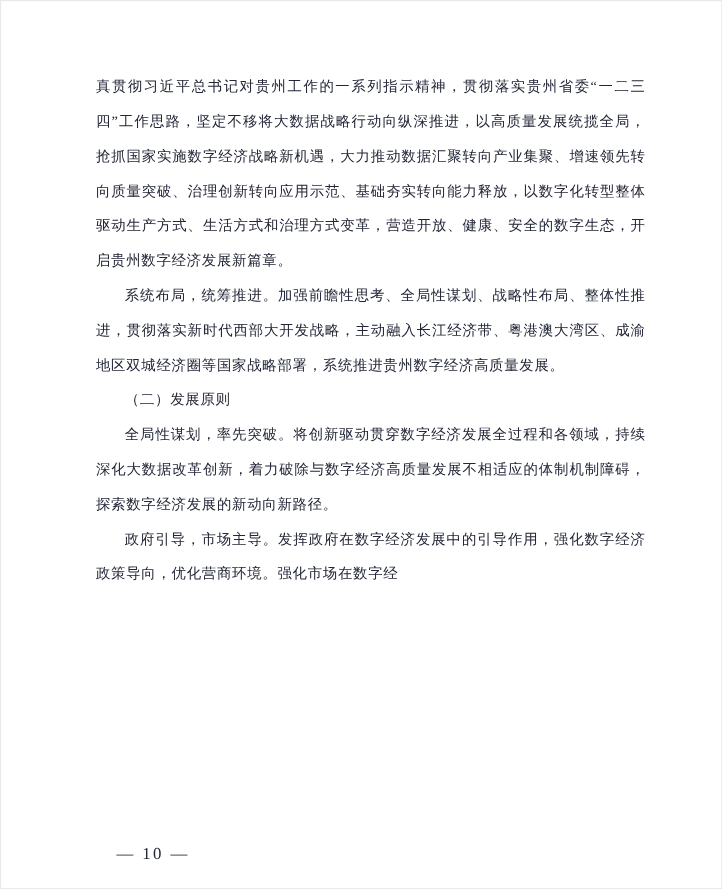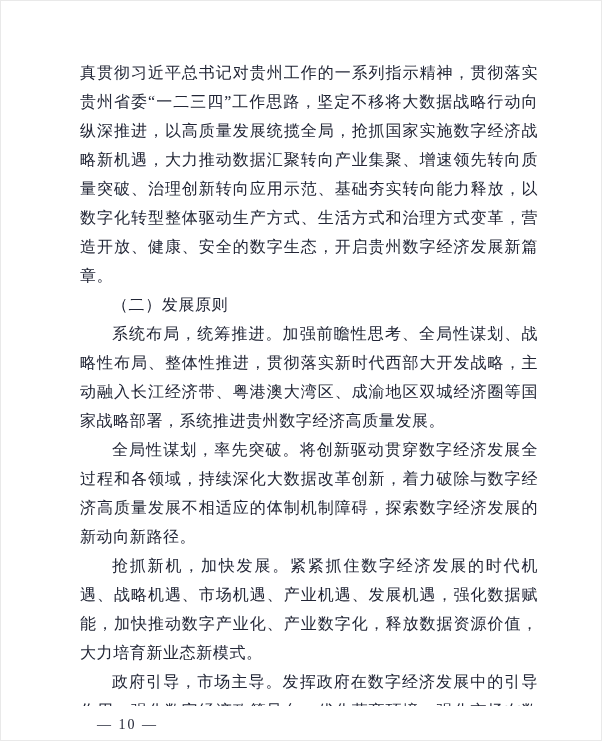--- a/index.html
+++ b/index.html
@@ -19,46 +19,45 @@
   .content {
     position: absolute;
     top: 58px;
     left: 80px;
     width: 458px;
     height: 648px;
     overflow: hidden;
   }
   .para {
     margin: 0;
-    font-size: 16px;
+    font-size: 12px;
     line-height: 29px;
     letter-spacing: 0.6px;
     color: #222636;
     text-align: justify;
     text-justify: inter-ideograph;
     word-break: break-all;
   }
   .indent {
     text-indent: 2em;
   }
   .footer {
     position: absolute;
     left: 97px;
-    bottom: 8px;
+    bottom: 20px;
     font-size: 14px;
     letter-spacing: 2px;
     color: #222636;
   }
 </style>
 </head>
 <body>
 
 <div class="page">
   <div class="content">
     <p class="para">真贯彻习近平总书记对贵州工作的一系列指示精神，贯彻落实贵州省委“一二三四”工作思路，坚定不移将大数据战略行动向纵深推进，以高质量发展统揽全局，抢抓国家实施数字经济战略新机遇，大力推动数据汇聚转向产业集聚、增速领先转向质量突破、治理创新转向应用示范、基础夯实转向能力释放，以数字化转型整体驱动生产方式、生活方式和治理方式变革，营造开放、健康、安全的数字生态，开启贵州数字经济发展新篇章。</p>
+    <p class="para indent">系统布局，统筹推进。加强前瞻性思考、全局性谋划、战略性布局、整体性推进，贯彻落实新时代西部大开发战略，主动融入长江经济带、粤港澳大湾区、成渝地区双城经济圈等国家战略部署，系统推进贵州数字经济高质量发展。</p>
     <p class="para indent">（二）发展原则</p>
-    <p class="para indent">系统布局，统筹推进。加强前瞻性思考、全局性谋划、战略性布局、整体性推进，贯彻落实新时代西部大开发战略，主动融入长江经济带、粤港澳大湾区、成渝地区双城经济圈等国家战略部署，系统推进贵州数字经济高质量发展。</p>
     <p class="para indent">全局性谋划，率先突破。将创新驱动贯穿数字经济发展全过程和各领域，持续深化大数据改革创新，着力破除与数字经济高质量发展不相适应的体制机制障碍，探索数字经济发展的新动向新路径。</p>
-    <p class="para indent">抢抓新机，加快发展。紧紧抓住数字经济发展的时代机遇、战略机遇、市场机遇、产业机遇、发展机遇，强化数据赋能，加快推动数字产业化、产业数字化，释放数据资源价值，大力培育新业态新模式。</p>
     <p class="para indent">政府引导，市场主导。发挥政府在数字经济发展中的引导作用，强化数字经济政策导向，优化营商环境。强化市场在数字经</p>
   </div>
   <div class="footer">— 10 —</div>
 </div>
 
 </body></html>

